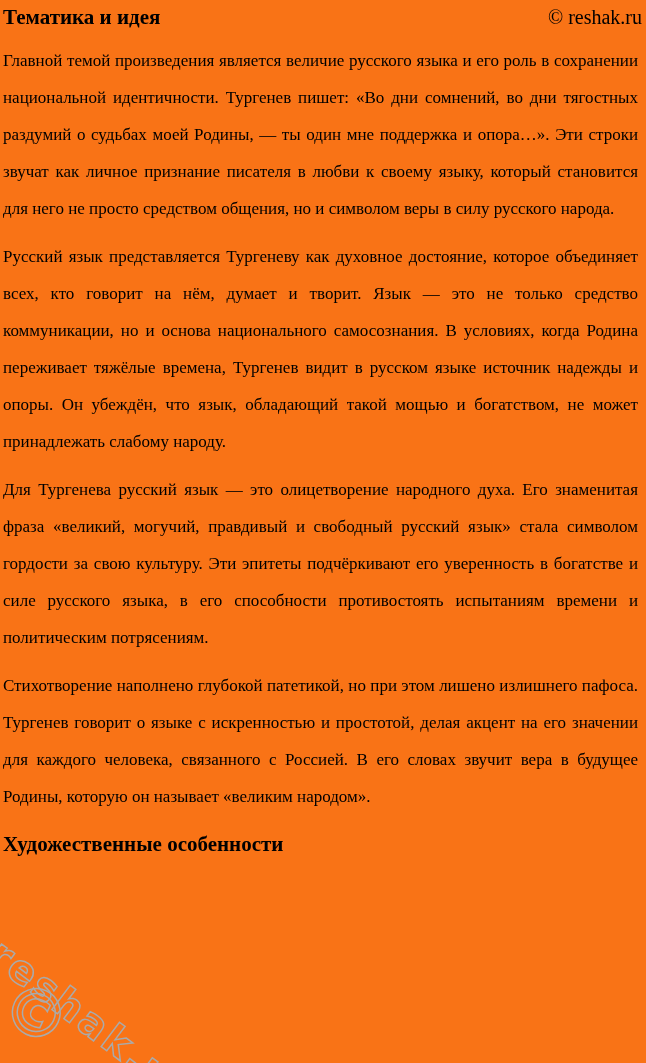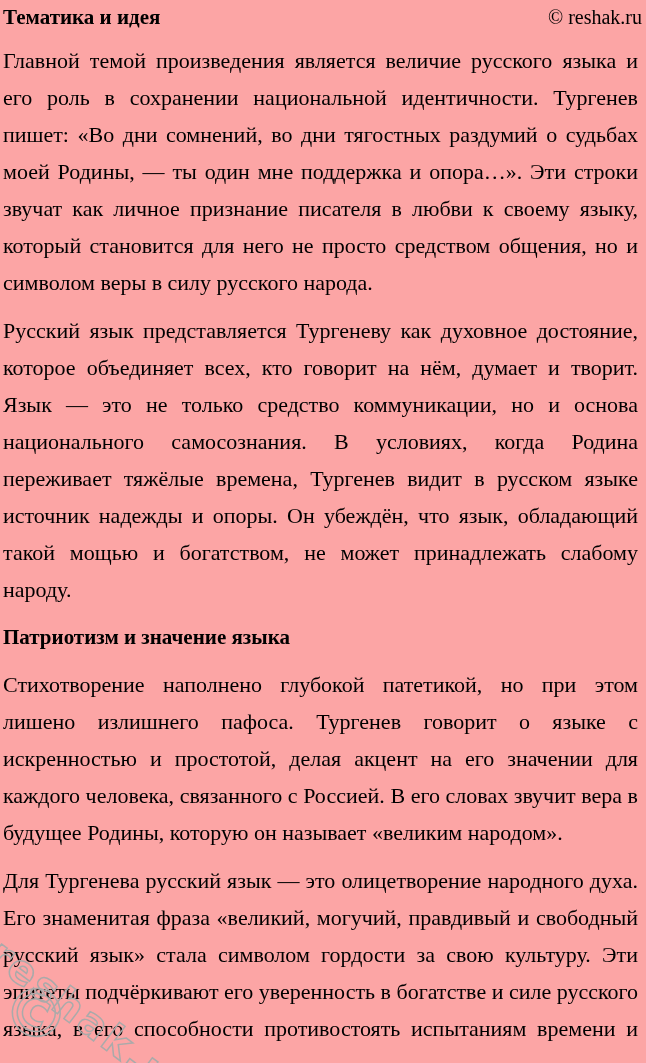--- a/index.html
+++ b/index.html
@@ -7,21 +7,21 @@
     padding: 0;
     background: #ffffff;
     width: 646px;
     height: 1063px;
     overflow: hidden;
   }
   .page {
     position: relative;
     width: 646px;
     height: 1063px;
-    background: #fca5a5;
+    background: #f97316;
     font-family: "Liberation Serif", "DejaVu Serif", serif;
     color: #000000;
     box-sizing: border-box;
     padding: 4px 4px 0 3px;
     overflow: hidden;
   }
   .header-row {
     display: flex;
     justify-content: space-between;
     align-items: baseline;
@@ -32,21 +32,21 @@
     font-weight: bold;
     font-size: 21px;
     line-height: 26px;
   }
   .copyright {
     font-size: 20px;
     line-height: 26px;
     text-align: center;
   }
   .doc-text p {
-    font-size: 22px;
+    font-size: 17px;
     line-height: 37px;
     text-align: justify;
     margin: 0 4px 11px 0;
   }
   .doc-text .section-heading {
     font-weight: bold;
     font-size: 21px;
     line-height: 37px;
     margin: 0 0 10px 0;
     text-align: left;
@@ -92,25 +92,24 @@
   <div class="header-row">
     <span class="page-title">Тематика и идея</span>
     <span class="copyright">© reshak.ru</span>
   </div>
 
   <div class="doc-text">
     <p>Главной темой произведения является величие русского языка и его роль в сохранении национальной идентичности. Тургенев пишет: «Во дни сомнений, во дни тягостных раздумий о судьбах моей Родины, — ты один мне поддержка и опора…». Эти строки звучат как личное признание писателя в любви к своему языку, который становится для него не просто средством общения, но и символом веры в силу русского народа.</p>
 
     <p>Русский язык представляется Тургеневу как духовное достояние, которое объединяет всех, кто говорит на нём, думает и творит. Язык — это не только средство коммуникации, но и основа национального самосознания. В условиях, когда Родина переживает тяжёлые времена, Тургенев видит в русском языке источник надежды и опоры. Он убеждён, что язык, обладающий такой мощью и богатством, не может принадлежать слабому народу.</p>
 
-    <div class="section-heading">Патриотизм и значение языка</div>
+
+    <p>Для Тургенева русский язык — это олицетворение народного духа. Его знаменитая фраза «великий, могучий, правдивый и свободный русский язык» стала символом гордости за свою культуру. Эти эпитеты подчёркивают его уверенность в богатстве и силе русского языка, в его способности противостоять испытаниям времени и политическим потрясениям.</p>
 
     <p>Стихотворение наполнено глубокой патетикой, но при этом лишено излишнего пафоса. Тургенев говорит о языке с искренностью и простотой, делая акцент на его значении для каждого человека, связанного с Россией. В его словах звучит вера в будущее Родины, которую он называет «великим народом».</p>
-
-    <p>Для Тургенева русский язык — это олицетворение народного духа. Его знаменитая фраза «великий, могучий, правдивый и свободный русский язык» стала символом гордости за свою культуру. Эти эпитеты подчёркивают его уверенность в богатстве и силе русского языка, в его способности противостоять испытаниям времени и политическим потрясениям.</p>
 
     <div class="section-heading">Художественные особенности</div>
   </div>
 
   <span class="watermark-text">reshak.ru</span>
   <span class="watermark-copy">©</span>
 
 </div>
 
 </body></html>

